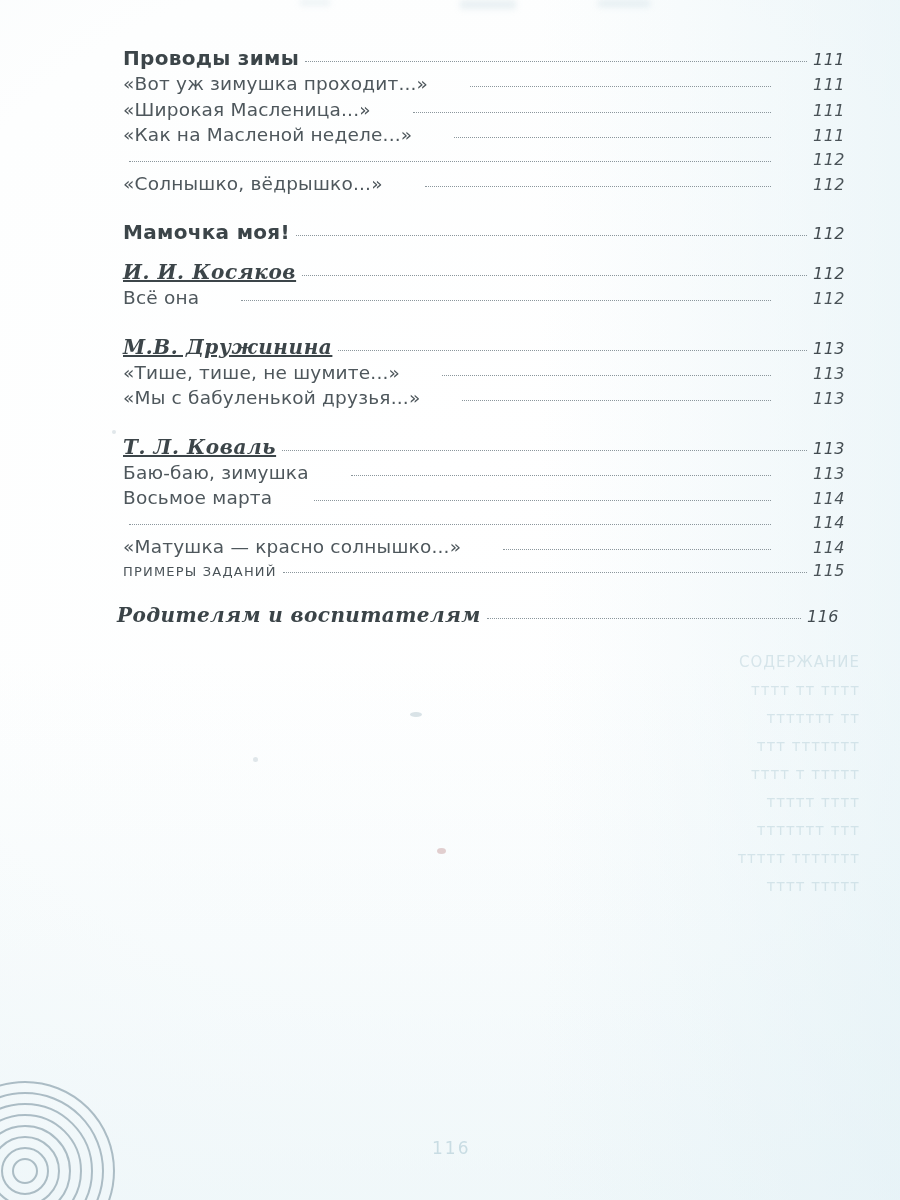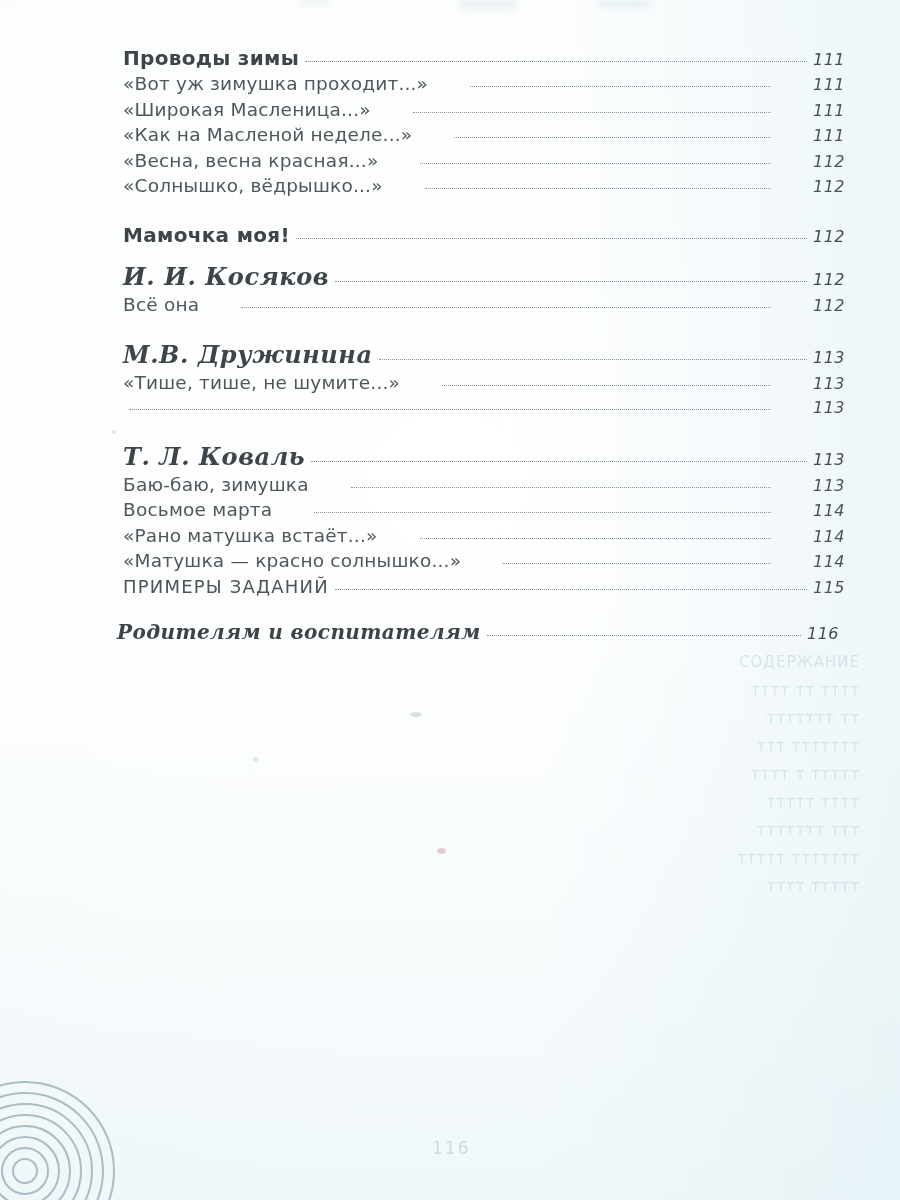--- a/index.html
+++ b/index.html
@@ -86,35 +86,36 @@
     font-size: 20px;
     letter-spacing: 0.3px;
     color: #3c4549;
   }
   .lvl-section { margin-bottom: 7px; }
 
   .lvl-author .toc-title {
     font-family: "DejaVu Serif", serif;
     font-weight: bold;
     font-style: italic;
-    font-size: 24px;
+    font-size: 20px;
     letter-spacing: 0.6px;
     color: #3c4549;
+    text-decoration: underline;
   }
   .lvl-author { margin-bottom: 7px; }
 
   .lvl-item .toc-title {
     font-size: 18.5px;
     letter-spacing: 0.2px;
     color: #4e575c;
   }
   .lvl-item { margin-bottom: 7px; gap: 36px; }
 
   .lvl-caps .toc-title {
-    font-size: 18px;
+    font-size: 13px;
     letter-spacing: 1.2px;
     color: #4a5358;
   }
 
   .lvl-closing .toc-title {
     font-family: "DejaVu Serif", serif;
     font-weight: bold;
     font-style: italic;
     font-size: 20px;
     letter-spacing: 0.4px;
@@ -219,21 +220,20 @@
       <span class="page-num">111</span>
     </div>
 
     <div class="toc-row lvl-item">
       <span class="toc-title">«Как на Масленой неделе...»</span>
       <span class="dots"></span>
       <span class="page-num">111</span>
     </div>
 
     <div class="toc-row lvl-item">
-      <span class="toc-title">«Весна, весна красная...»</span>
       <span class="dots"></span>
       <span class="page-num">112</span>
     </div>
 
     <div class="toc-row lvl-item">
       <span class="toc-title">«Солнышко, вёдрышко...»</span>
       <span class="dots"></span>
       <span class="page-num">112</span>
     </div>
 
@@ -267,20 +267,21 @@
       <span class="page-num">113</span>
     </div>
 
     <div class="toc-row lvl-item">
       <span class="toc-title">«Тише, тише, не шумите...»</span>
       <span class="dots"></span>
       <span class="page-num">113</span>
     </div>
 
     <div class="toc-row lvl-item">
+      <span class="toc-title">«Мы с бабуленькой друзья...»</span>
       <span class="dots"></span>
       <span class="page-num">113</span>
     </div>
 
     <div class="gap-md"></div>
 
     <div class="toc-row lvl-author">
       <span class="toc-title">Т. Л. Коваль</span>
       <span class="dots"></span>
       <span class="page-num">113</span>
@@ -292,21 +293,20 @@
       <span class="page-num">113</span>
     </div>
 
     <div class="toc-row lvl-item">
       <span class="toc-title">Восьмое марта</span>
       <span class="dots"></span>
       <span class="page-num">114</span>
     </div>
 
     <div class="toc-row lvl-item">
-      <span class="toc-title">«Рано матушка встаёт...»</span>
       <span class="dots"></span>
       <span class="page-num">114</span>
     </div>
 
     <div class="toc-row lvl-item">
       <span class="toc-title">«Матушка — красно солнышко...»</span>
       <span class="dots"></span>
       <span class="page-num">114</span>
     </div>
 

